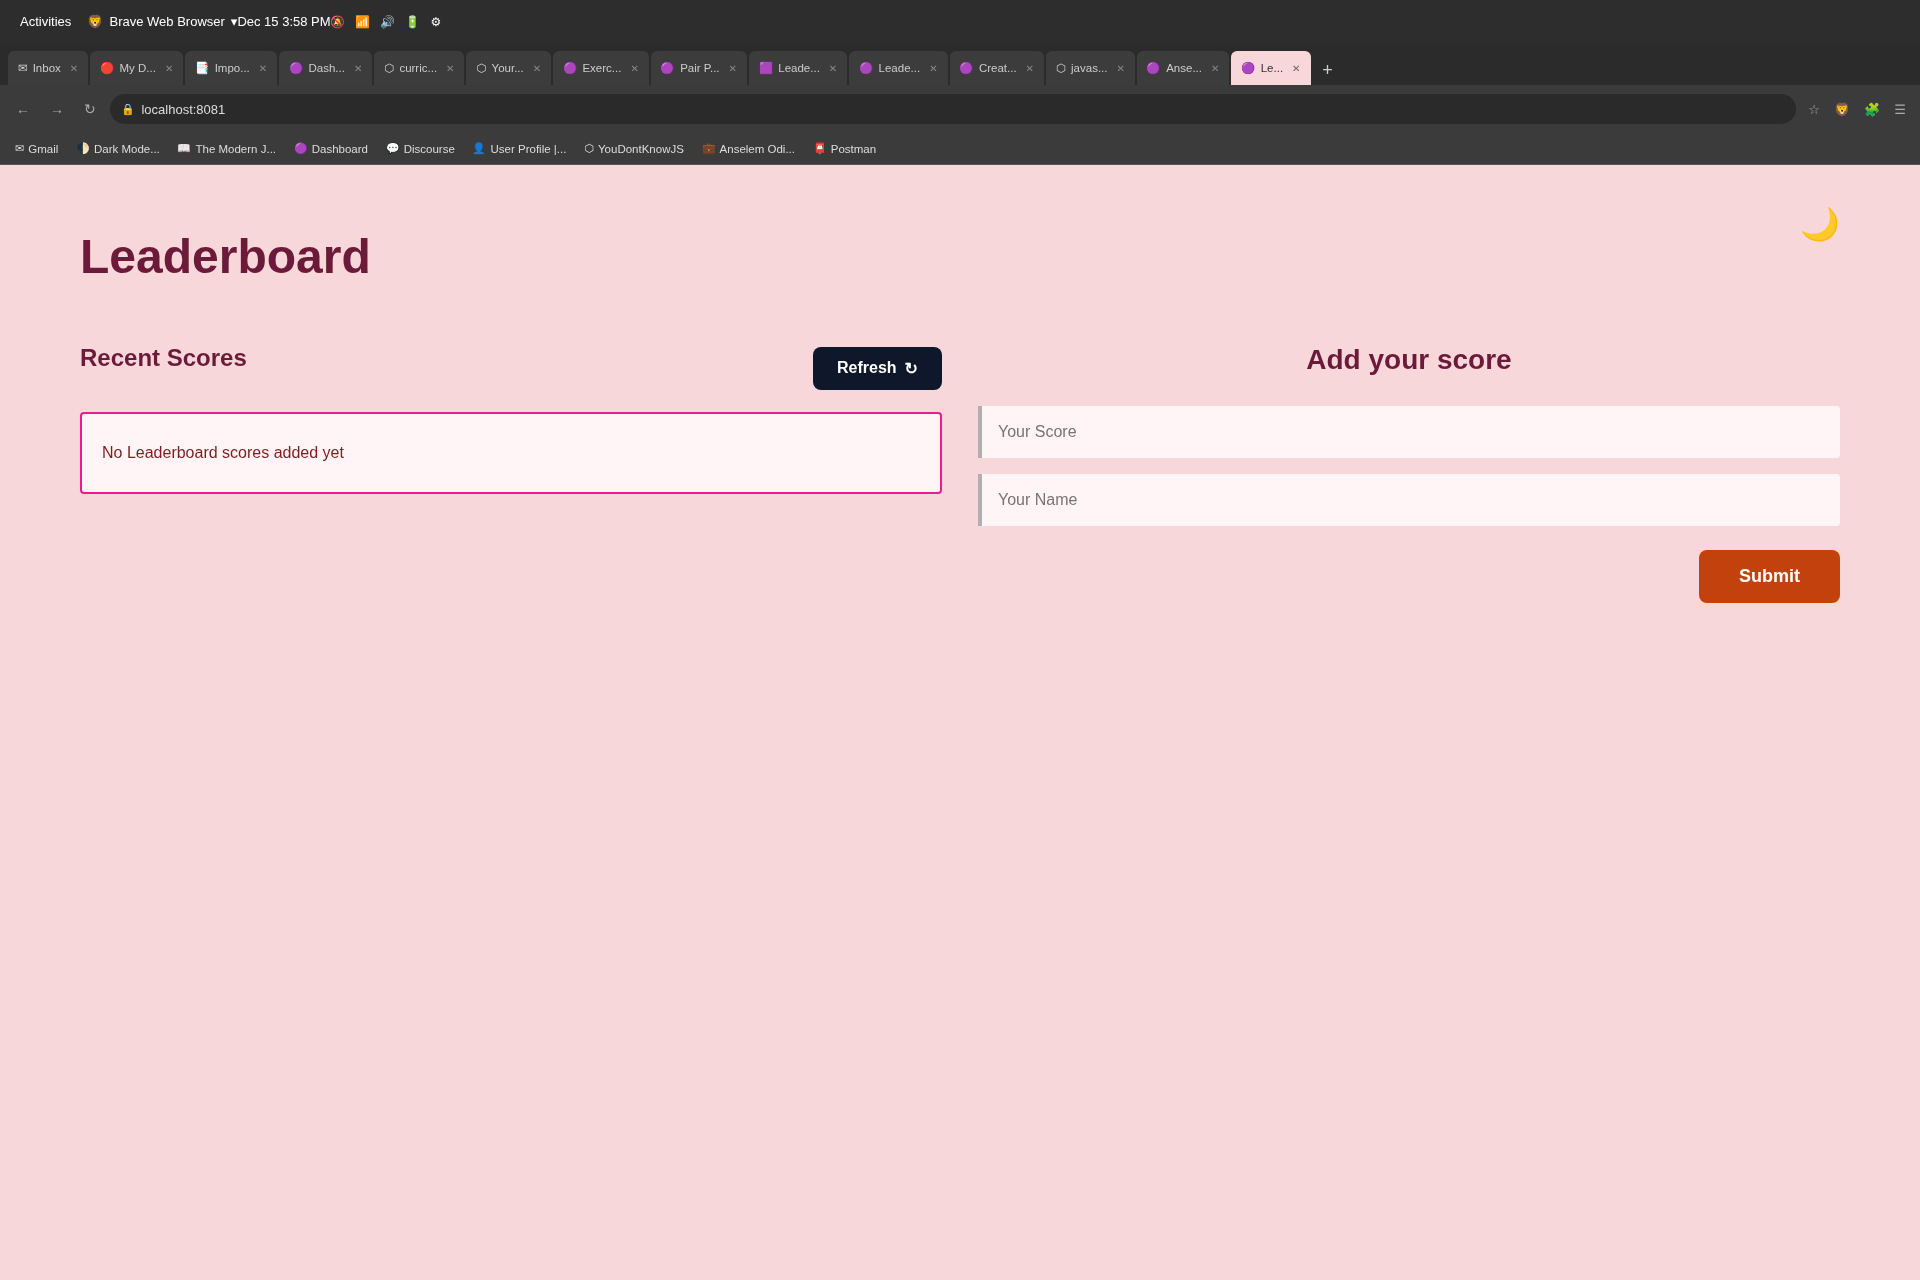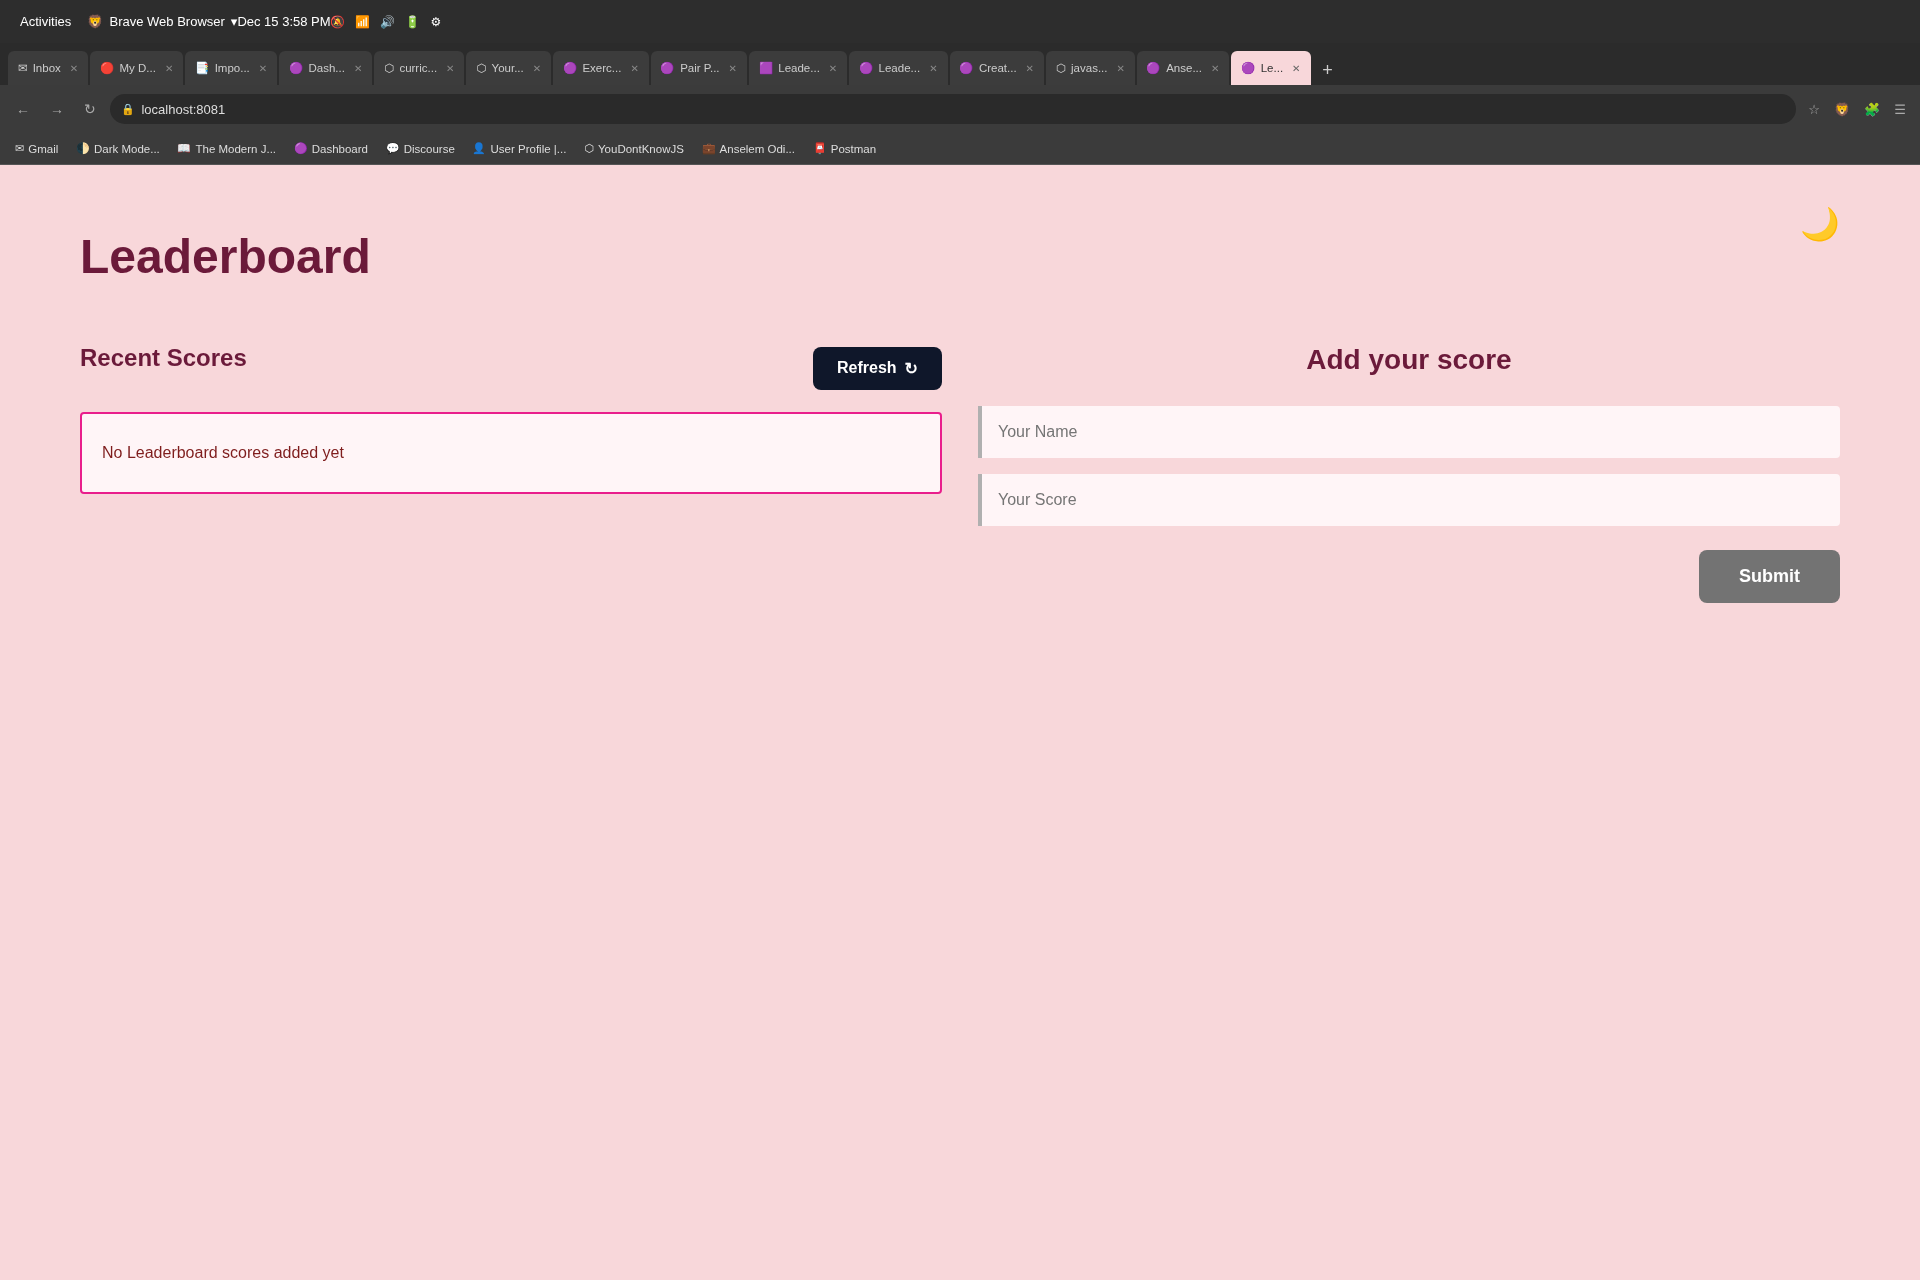--- a/index.html
+++ b/index.html
@@ -194,21 +194,21 @@
       font-size: 16px;
       border: none;
       border-left: 4px solid #b0b0b0;
       background: #fff5f7;
       outline: none;
       color: #888;
       border-radius: 0 4px 4px 0;
     }
 
     .submit-btn {
-      background: #737373;
+      background: #c2410c;
       color: #fff;
       border: none;
       padding: 16px 40px;
       border-radius: 8px;
       font-size: 18px;
       font-weight: 600;
       cursor: pointer;
       align-self: flex-end;
       margin-top: 8px;
     }
@@ -330,20 +330,20 @@
         </button>
       </div>
       <div class="scores-box">
         <p class="no-scores-text">No Leaderboard scores added yet</p>
       </div>
     </div>
 
     <div class="right-panel">
       <h2 class="add-score-title">Add your score</h2>
       <div class="score-form">
+        <input class="score-input" type="text" placeholder="Your Score" style="">
         <input class="score-input" type="text" placeholder="Your Name" style="">
-        <input class="score-input" type="text" placeholder="Your Score" style="">
         <button class="submit-btn">Submit</button>
       </div>
     </div>
 
   </div>
 </div>
 
 </body></html>

